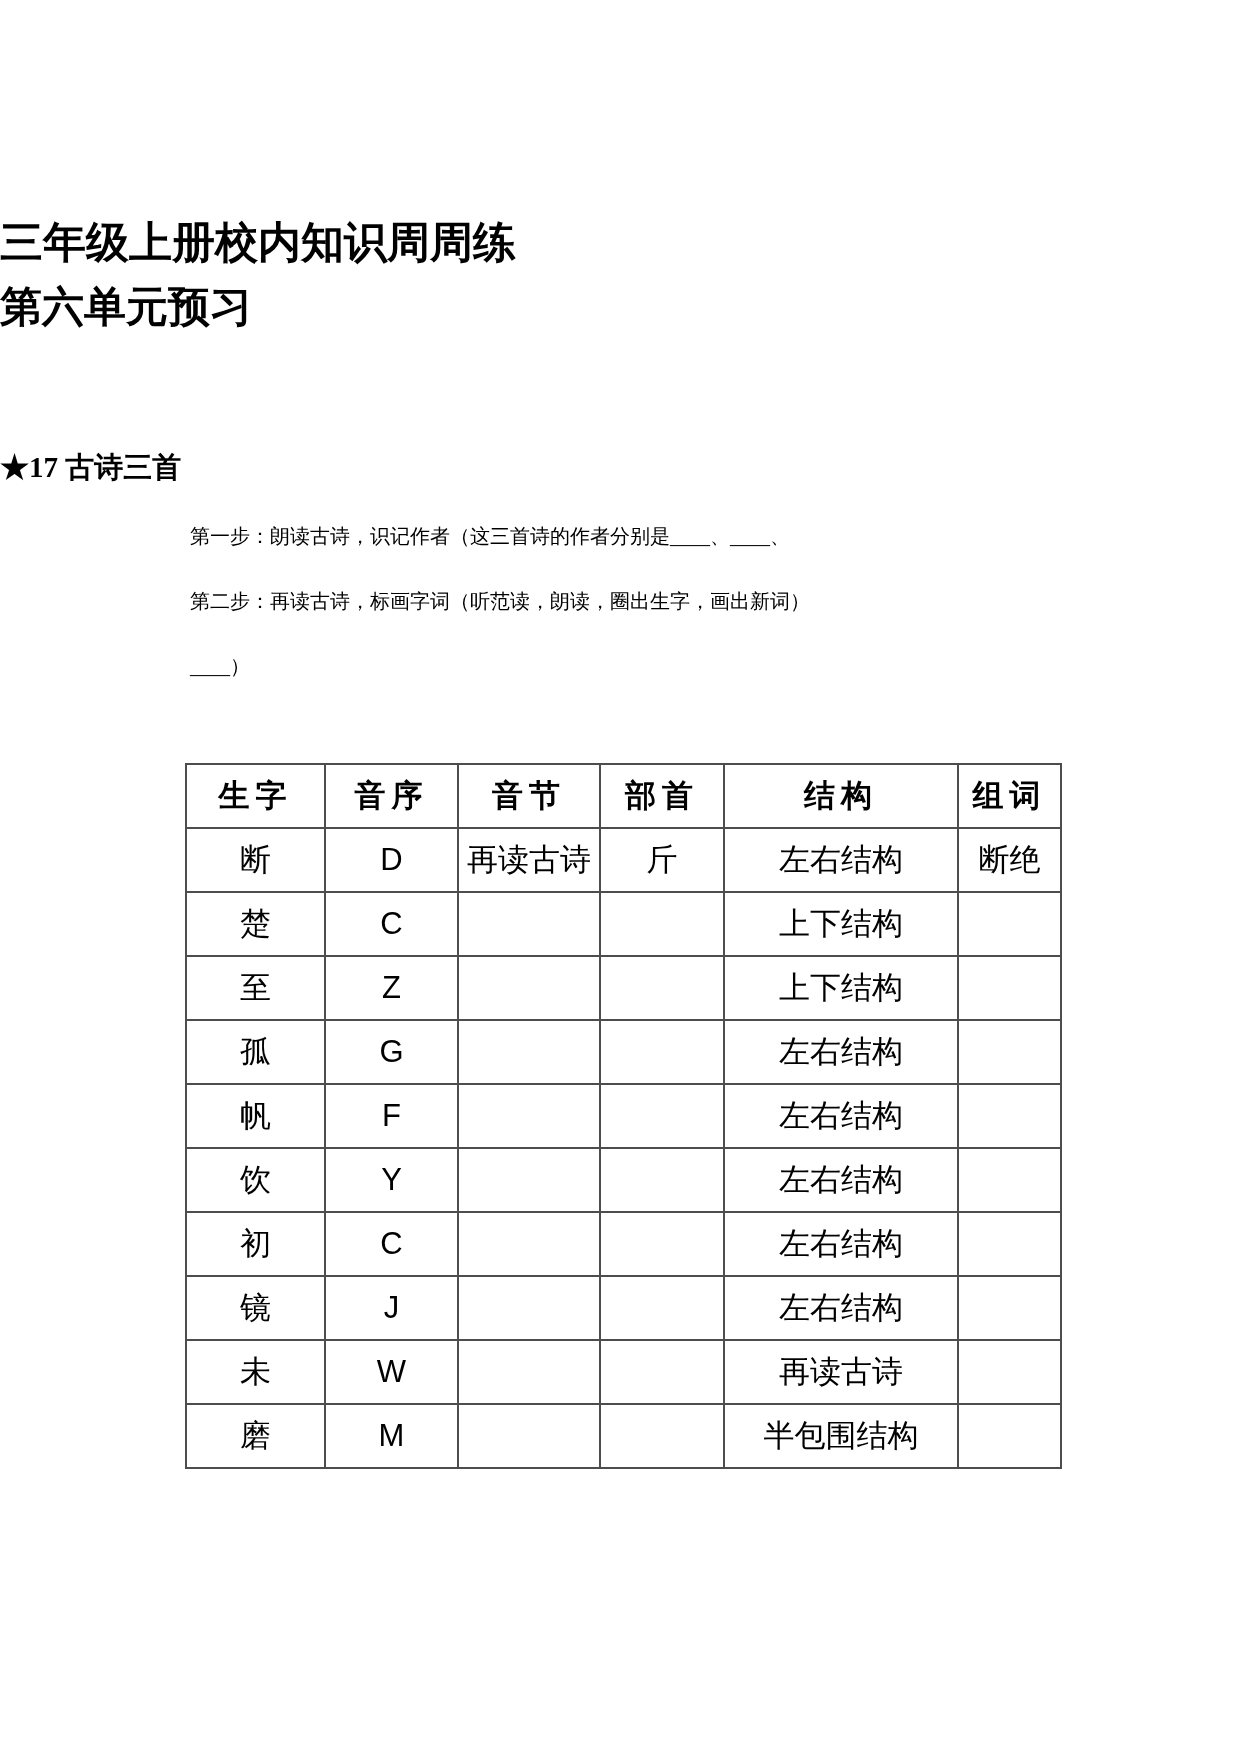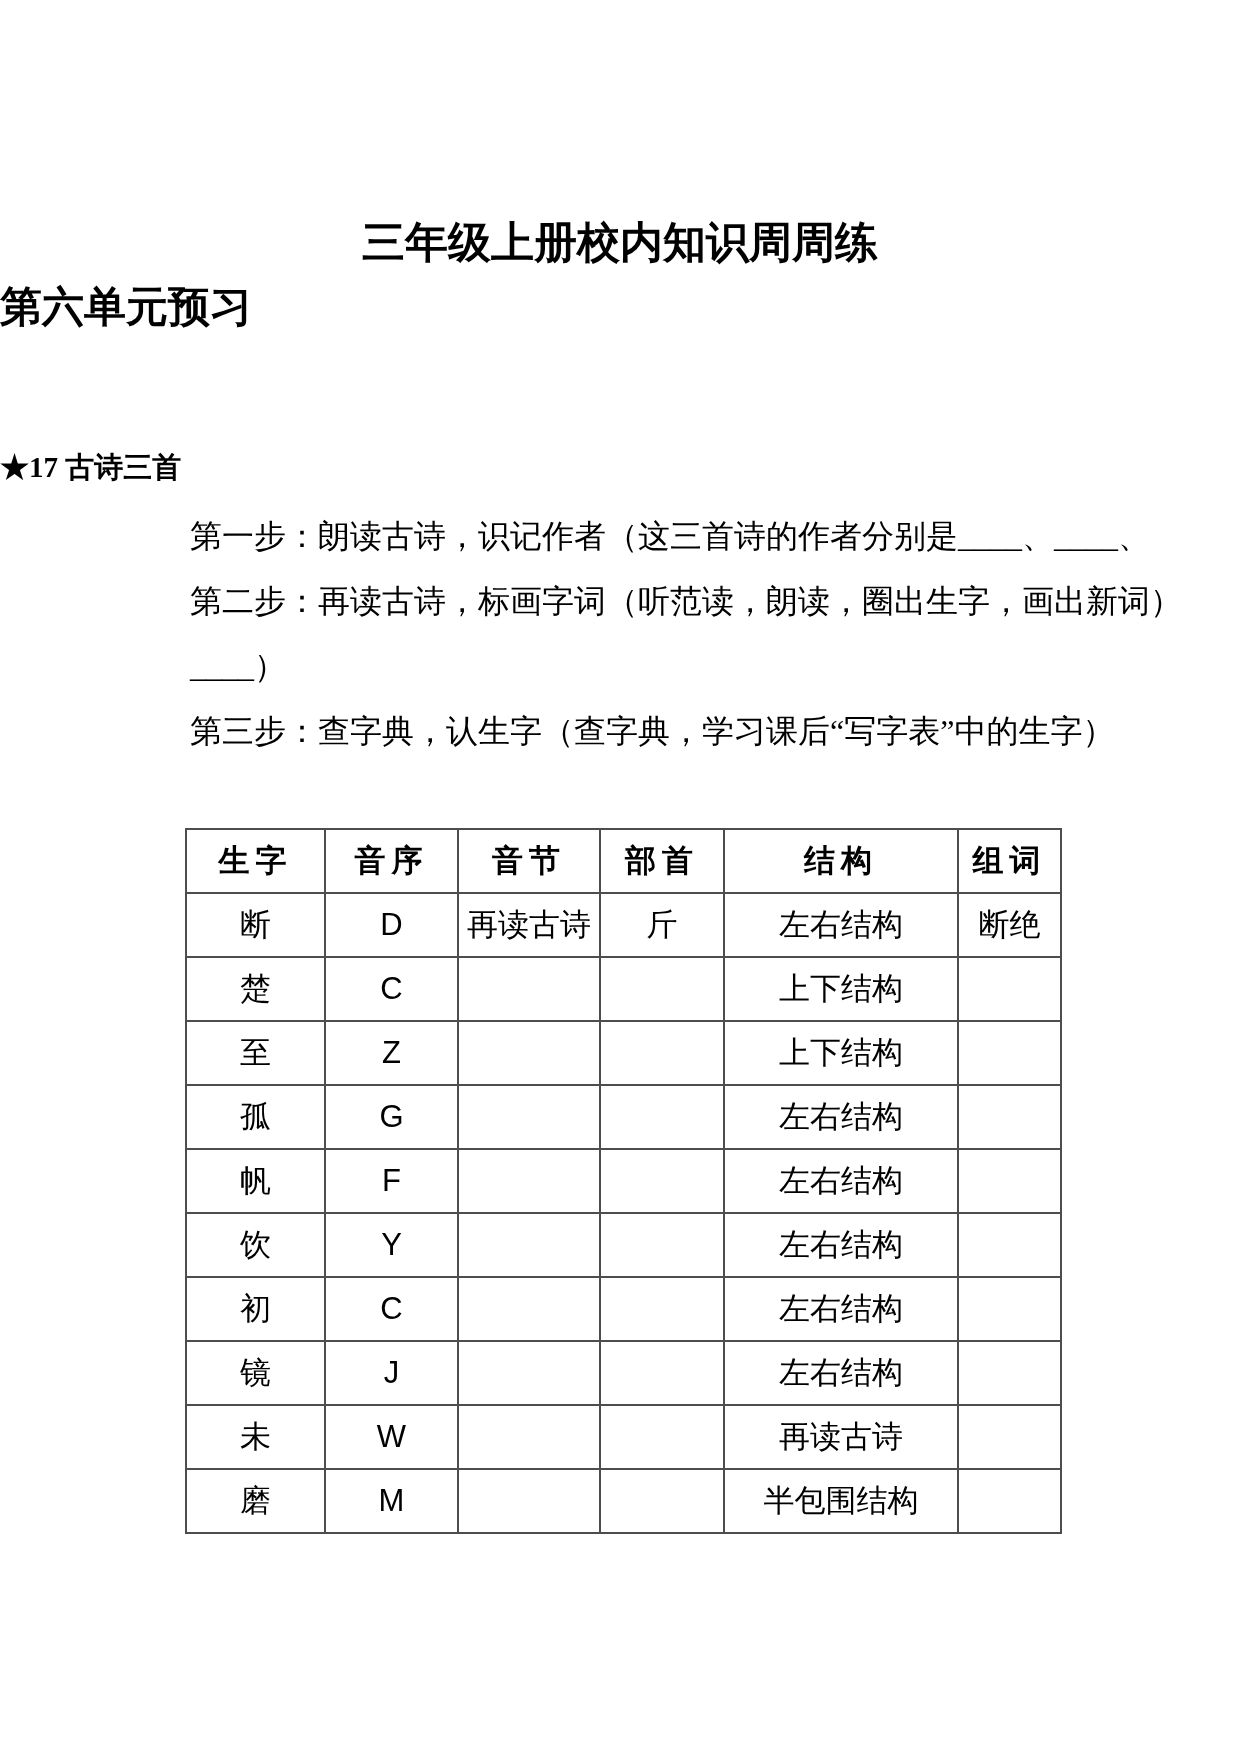--- a/index.html
+++ b/index.html
@@ -13,41 +13,40 @@
     height: 1754px;
     color: #000000;
     font-family: "Liberation Serif", serif;
     overflow: hidden;
   }
   .doc-title-line1 {
     margin: 218px 0 0 0;
     font-size: 43px;
     line-height: 49px;
     font-weight: bold;
-    text-align: center;
   }
   .doc-title-line2 {
     margin: 16px 0 0 0;
     font-size: 42px;
     line-height: 48px;
     font-weight: bold;
   }
   .lesson-heading {
     margin: 120px 0 0 0;
     font-size: 29px;
     line-height: 33px;
     font-weight: bold;
     text-align: left;
   }
   .steps {
     margin: 20px 110px 0 190px;
   }
   .step-line {
     margin: 0;
-    font-size: 32px;
+    font-size: 20px;
     line-height: 65px;
     white-space: nowrap;
   }
   table.vocab {
     border-collapse: collapse;
     table-layout: fixed;
     width: 875px;
     margin: 64px 0 0 185px;
   }
   table.vocab th,
@@ -76,21 +75,20 @@
 
   <h1 class="doc-title-line1">三年级上册校内知识周周练</h1>
   <h1 class="doc-title-line2">第六单元预习</h1>
 
   <h2 class="lesson-heading">★17 古诗三首</h2>
 
   <div class="steps">
     <p class="step-line">第一步：朗读古诗，识记作者（这三首诗的作者分别是____、____、</p>
     <p class="step-line">第二步：再读古诗，标画字词（听范读，朗读，圈出生字，画出新词）</p>
     <p class="step-line">____）</p>
-    <p class="step-line">第三步：查字典，认生字（查字典，学习课后“写字表”中的生字）</p>
   </div>
 
   <table class="vocab">
     <colgroup>
       <col style="width:139px">
       <col style="width:133px">
       <col style="width:142px">
       <col style="width:124px">
       <col style="width:234px">
       <col style="width:103px">

